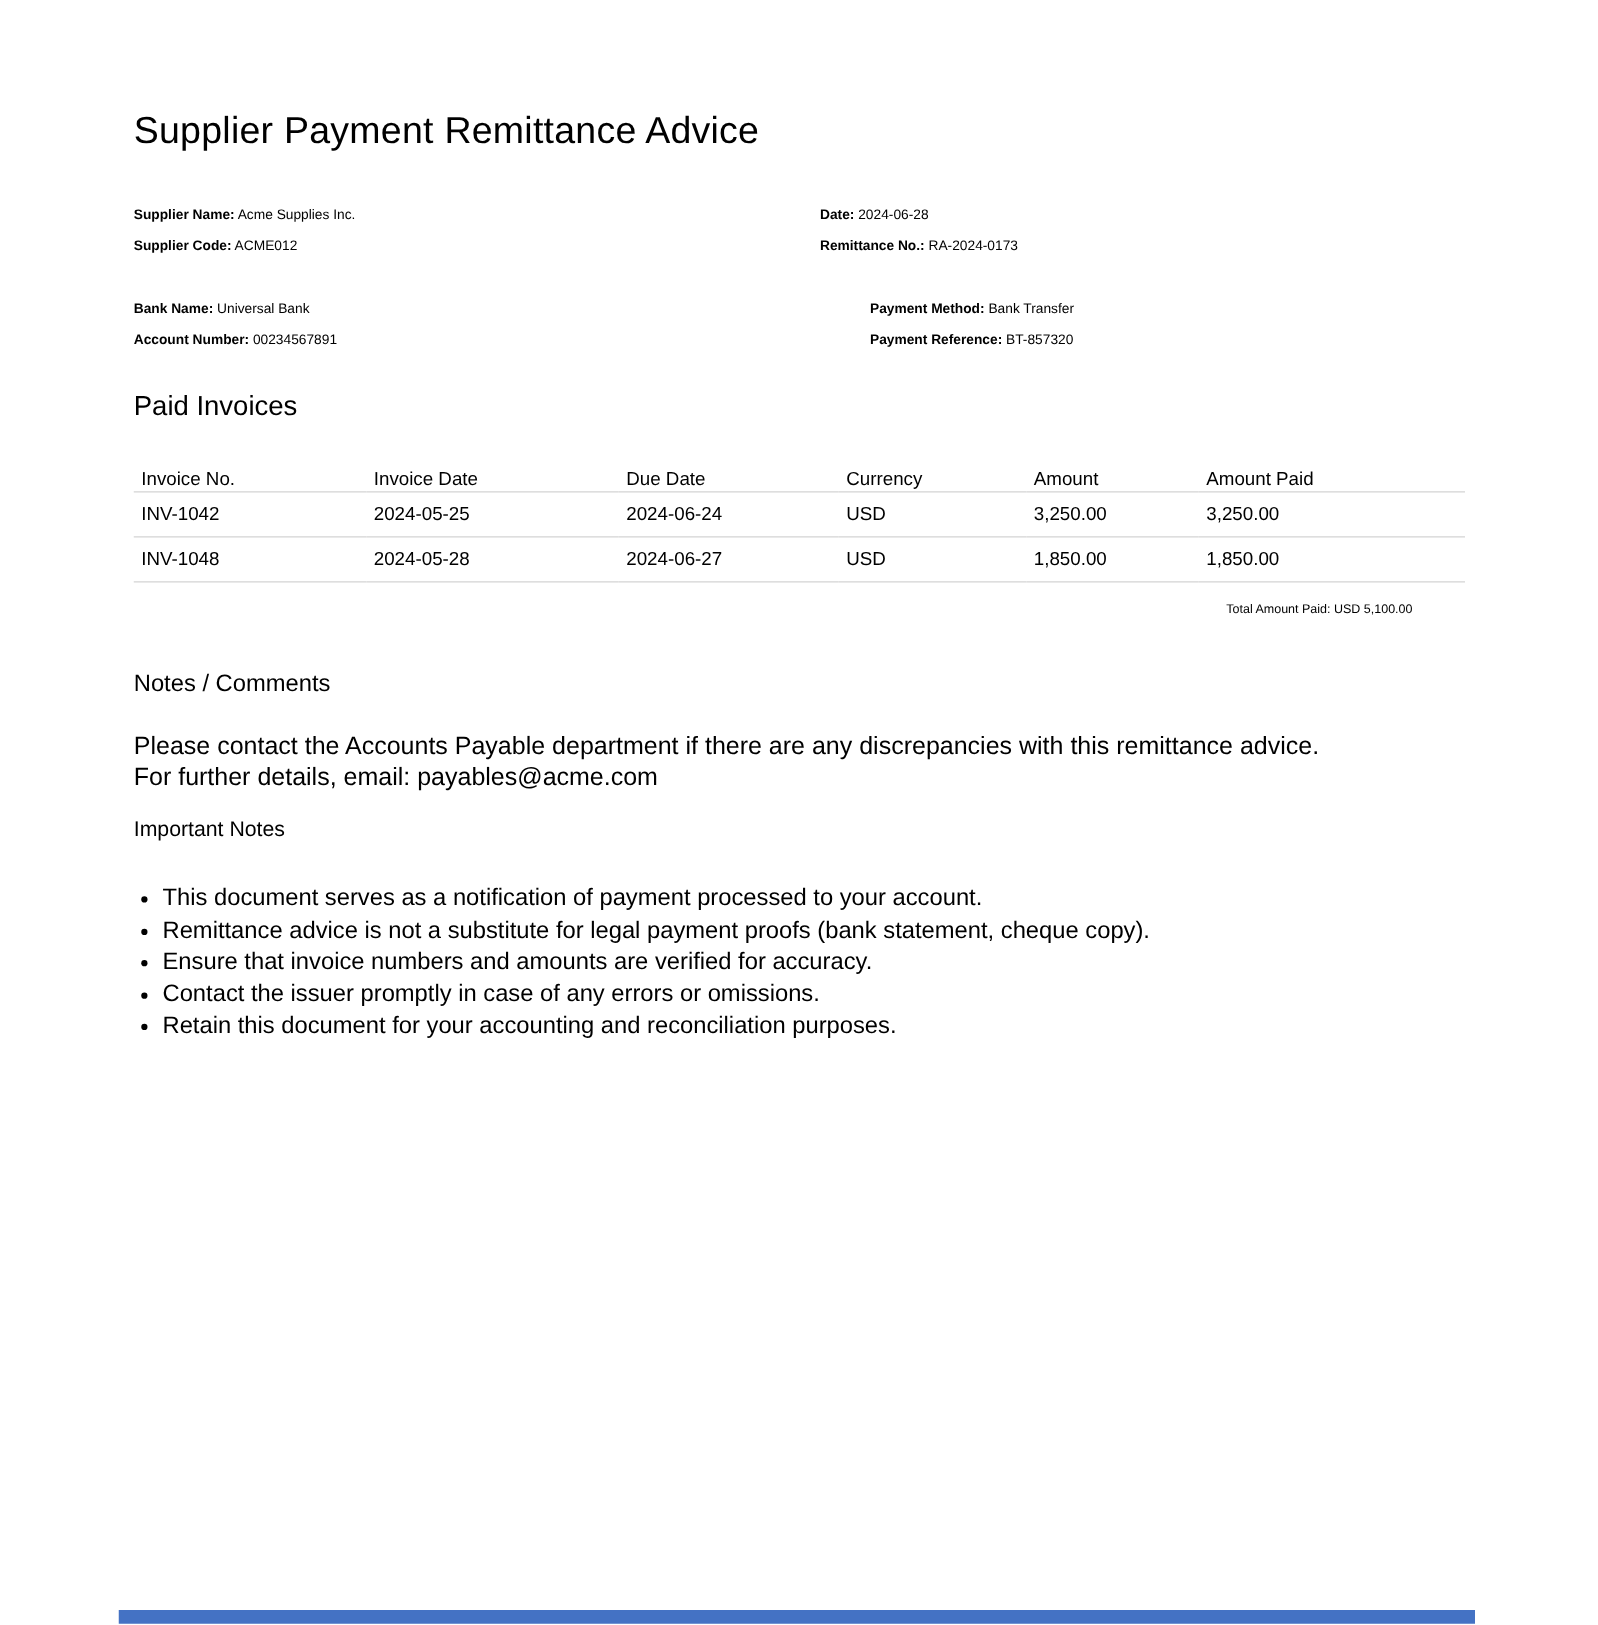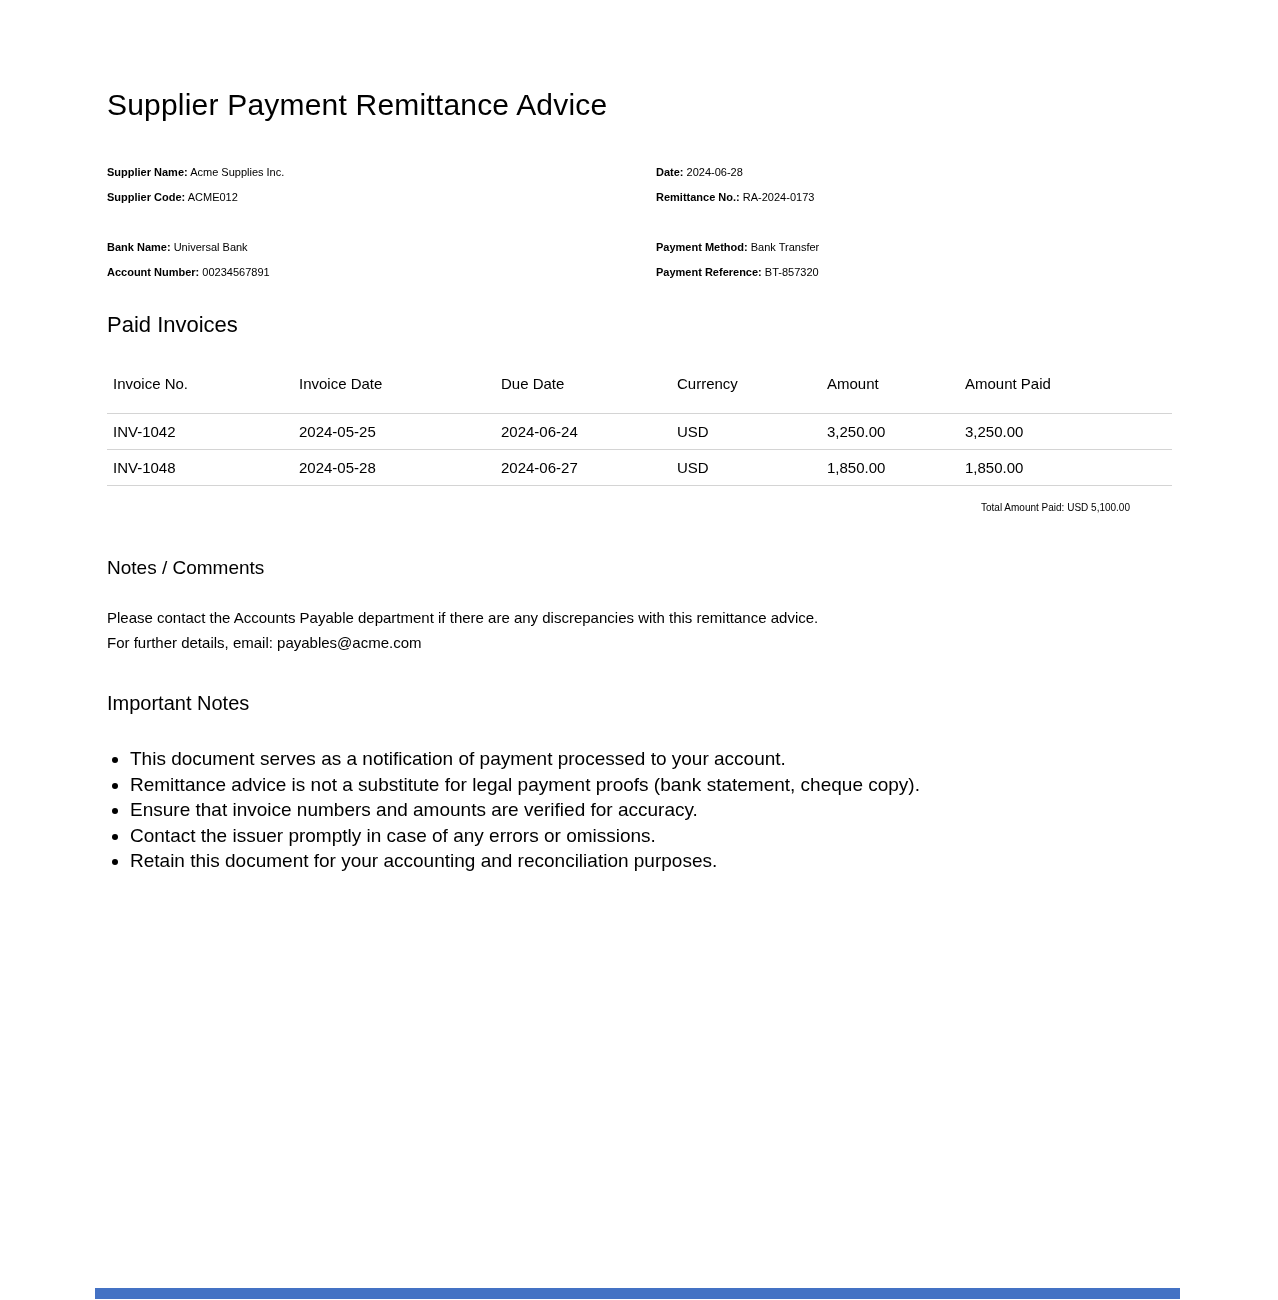--- a/index.html
+++ b/index.html
@@ -18,42 +18,42 @@
   }
   h1.doc-title {
     margin: 0;
     font-size: 30px;
     font-weight: 400;
     line-height: 34px;
     letter-spacing: 0.2px;
   }
   .info-section { margin-top: 38px; }
   .info-group { display: flex; }
-  .info-group + .info-group { margin-top: 25px; }
+  .info-group + .info-group { margin-top: 25px; gap: 40px; }
   .info-col-left { width: 549px; flex: 0 0 549px; }
   .info-col-right { flex: 1; }
   .field-line { font-size: 11px; line-height: 25px; }
   .field-label { font-weight: 700; }
   h2.section-heading {
     margin: 27px 0 0 0;
     font-size: 22px;
     font-weight: 400;
     line-height: 26px;
   }
   table.invoice-table {
     margin-top: 32px;
     width: 100%;
     border-collapse: collapse;
     table-layout: fixed;
   }
   table.invoice-table th {
     font-weight: 400;
     font-size: 15px;
     text-align: left;
-    padding: 4px 6px 20px 6px;
+    padding: 4px 6px 0 6px;
     border-bottom: 1px solid #d4d4d4;
     line-height: 19px;
   }
   table.invoice-table td {
     font-size: 15px;
     text-align: left;
     padding: 8px 6px;
     border-bottom: 1px solid #d4d4d4;
     line-height: 19px;
   }
@@ -62,23 +62,23 @@
     text-align: right;
     font-size: 10px;
     line-height: 20px;
   }
   h3.sub-heading {
     margin: 39px 0 0 0;
     font-size: 19px;
     font-weight: 400;
     line-height: 22px;
   }
-  h3.sub-heading.important { margin-top: 38px; font-size: 20px; line-height: 21px; }
+  h3.sub-heading.important { margin-top: 18px; font-size: 17px; line-height: 21px; }
   .notes-text { margin-top: 26px; }
-  .notes-text .note-line { font-size: 15px; line-height: 25px; }
+  .notes-text .note-line { font-size: 20px; line-height: 25px; }
   ul.important-list {
     margin: 32px 0 0 0;
     padding-left: 23px;
   }
   ul.important-list li {
     font-size: 19px;
     line-height: 25.5px;
   }
   .footer-bar {
     position: absolute;

